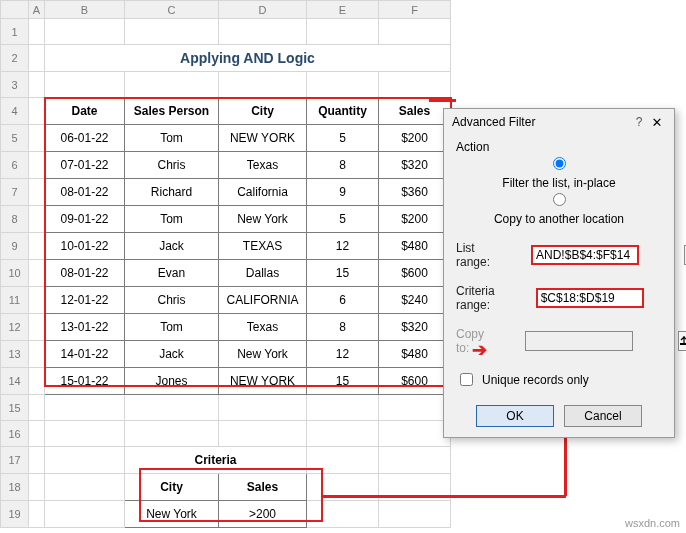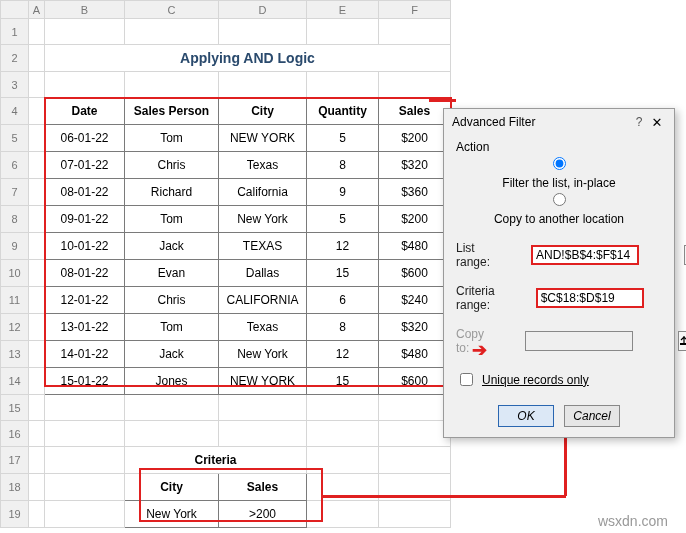--- a/index.html
+++ b/index.html
@@ -31,27 +31,27 @@
 .dlg-sect{ padding:2px 12px 6px; }
 .dlg-label{ margin:4px 0 3px; }
 .opt{ display:flex; align-items:center; gap:6px; margin:3px 0;flex-direction:column;}
 .opt input{margin:0;}
 .rg{ display:flex; align-items:center; margin:15px 0;gap:41px;}
 .rg .ll{ width:80px; color:#222;}
 .rg .ll.dim{ color:#9a9a9a;}
 .rg input[type=text]{ width:108px; height:20px; border:1px solid #888; padding:0 3px; font-size:12px;}
 .refbtn{ width:20px; height:20px; border:1px solid #888; background:#f6f6f6; display:flex; align-items:center; justify-content:center; margin-left:4px; cursor:pointer;}
 .refbtn svg{width:10px;height:10px;}
-.chk{ display:flex; align-items:center; gap:6px; margin:6px 0 10px;text-decoration:underline;}
+.chk{ display:flex; align-items:center; gap:6px; margin:6px 0 10px;}
 .btnrow{ display:flex; gap:10px; justify-content:center; padding:0 0 10px;}
-.btn{ width:56px; height:22px; border:1px solid #888; background:#e6e6e6; display:flex; align-items:center; justify-content:center; cursor:pointer;font-style:italic;}
+.btn{ width:78px; height:22px; border:1px solid #888; background:#e6e6e6; display:flex; align-items:center; justify-content:center; cursor:pointer;}
 .btn.ok{ background:#dce8f6; border:1px solid #2a66b0;}
 .red-arrow{ position:absolute; color:#e02020; font-size:18px; font-weight:bold;}
 .red-ibox{ border:2.5px solid #e02020 !important;}
-.wm{position:absolute; right:18px; bottom:4px; font-size:14px; color:#999;}
+.wm{position:absolute; right:6px; bottom:4px; font-size:11px; color:#999;}
 </style>
 </head>
 <body>
 
 <table class="grid">
   <tbody>
       <tr>
     <td class="rhdr chdr" style="height:18px"></td>
     <td class="chdr colA">A</td>
     <td class="chdr colB">B</td>

